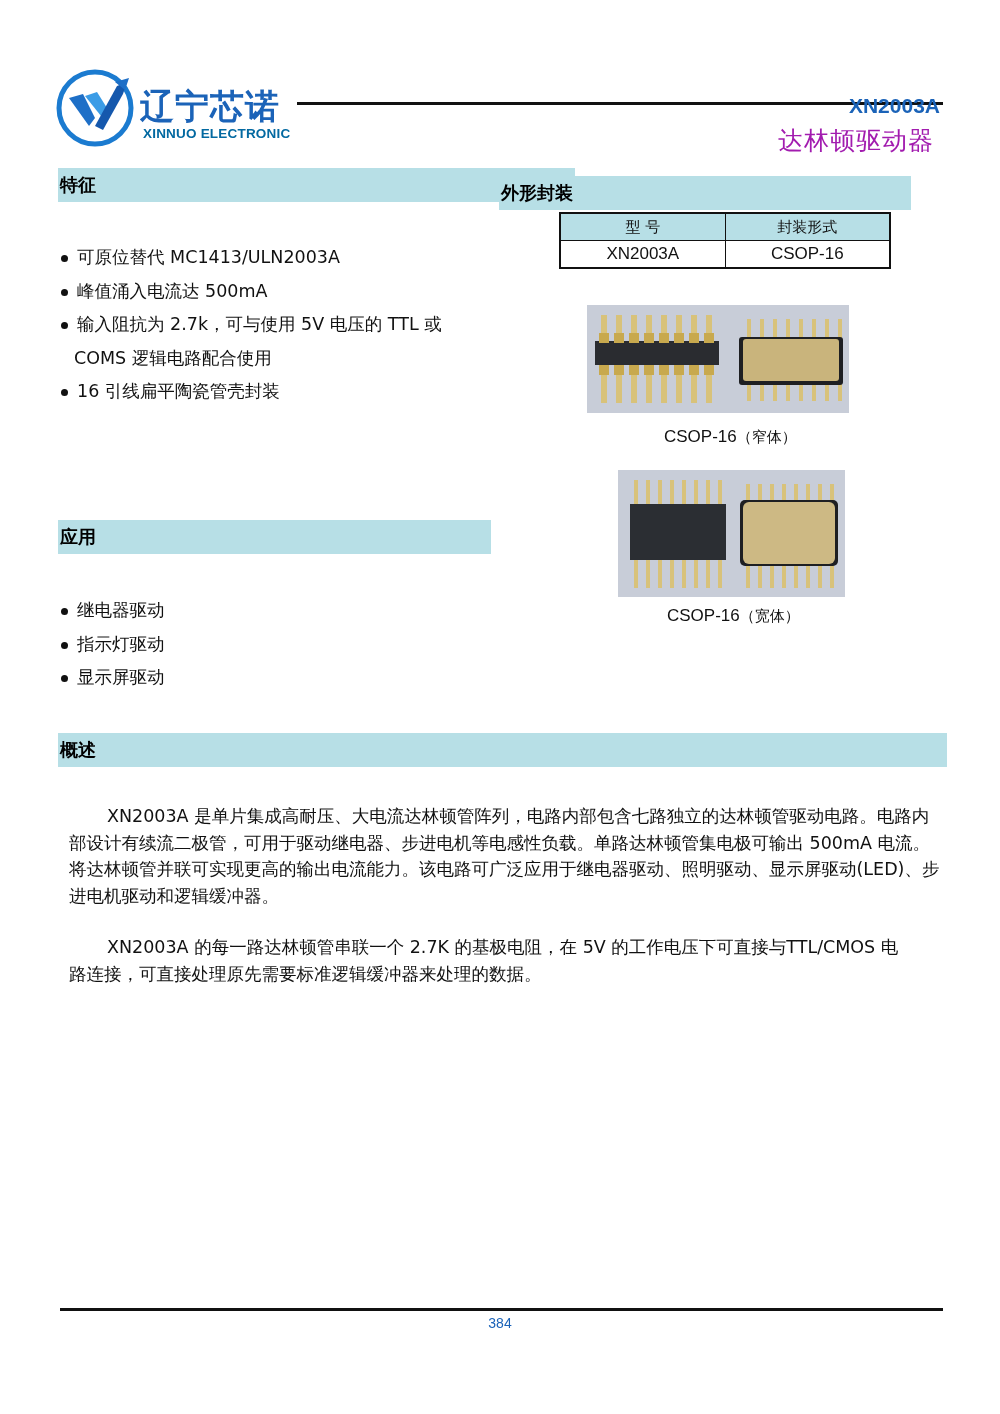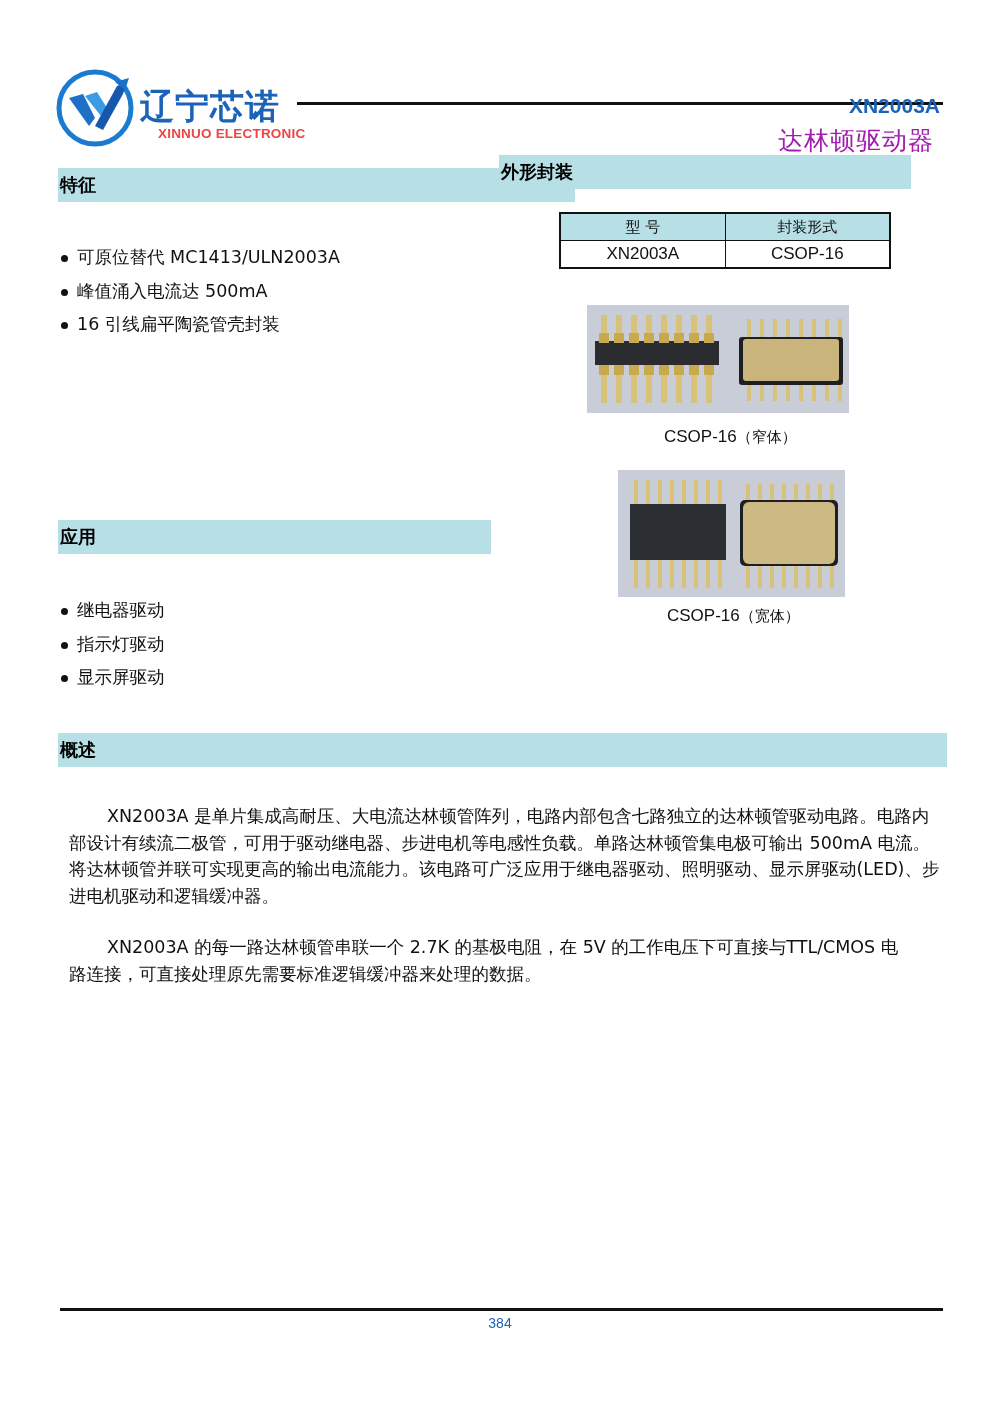--- a/index.html
+++ b/index.html
@@ -4,32 +4,32 @@
 <style>
   html, body { margin: 0; padding: 0; background: #ffffff; }
   body { width: 1000px; height: 1414px; position: relative; overflow: hidden;
          font-family: "DejaVu Sans", sans-serif; color: #111; }
   .abs { position: absolute; }
 
   
   .logo-circle { left: 55px; top: 68px; width: 80px; height: 80px; }
   .logo-cn { left: 140px; top: 86px; font-size: 34px; font-weight: bold; color: #1b63b8;
              letter-spacing: 1px; font-family: "DejaVu Sans", sans-serif; line-height: 40px; }
-  .logo-en { left: 158px; top: 126px; font-size: 13.5px; font-weight: bold; color: #ef4444;
+  .logo-en { left: 143px; top: 126px; font-size: 13.5px; font-weight: bold; color: #0369a1;
              font-family: "Liberation Sans", sans-serif; letter-spacing: 0.2px; }
   .header-rule { left: 297px; top: 102px; width: 646px; height: 3px; background: #111; }
   .part-no { right: 60px; top: 94px; font-size: 21px; font-weight: bold; color: #1b63b8;
              font-family: "Liberation Sans", sans-serif; line-height: 24px; }
   .part-title { right: 66px; top: 124px; font-size: 25px; color: #a21caf; letter-spacing: 1px; margin-left: 36px; }
 
   
   .sec-bar { background: #b7dfe6; height: 34px; box-sizing: border-box; padding-left: 2px;
              font-size: 18px; font-weight: bold; color: #000; line-height: 34px; }
   .sec-features { left: 58px; top: 168px; width: 517px; }
-  .sec-package { left: 499px; top: 155px; width: 412px; }
+  .sec-package { left: 499px; top: 176px; width: 412px; }
   .sec-apps { left: 58px; top: 520px; width: 433px; }
   .sec-overview { left: 58px; top: 733px; width: 889px; }
 
   
   .blist { left: 58px; margin: 0; padding: 0; list-style: none; font-size: 17.5px; color: #111; }
   .blist li { position: relative; padding-left: 19px; line-height: 33.5px; white-space: nowrap; }
   .blist li .dot { position: absolute; left: 3px; top: 14px; width: 7px; height: 7px;
                    border-radius: 50%; background: #111; }
   .blist li .cont { display: block; margin-left: -3px; }
   .features-list { top: 241px; }
@@ -79,20 +79,21 @@
 <div class="abs logo-cn">辽宁芯诺</div>
 <div class="abs logo-en">XINNUO ELECTRONIC</div>
 <div class="abs header-rule"></div>
 <div class="abs part-no">XN2003A</div>
 <div class="abs part-title">达林顿驱动器</div>
 
 <div class="abs sec-bar sec-features">特征</div>
 <ul class="abs blist features-list">
   <li><span class="dot"></span><span>可原位替代 MC1413/ULN2003A</span></li>
   <li><span class="dot"></span><span>峰值涌入电流达 500mA</span></li>
+  <li><span class="dot"></span><span>输入阻抗为 2.7k，可与使用 5V 电压的 TTL 或</span><span class="cont">COMS 逻辑电路配合使用</span></li>
   <li><span class="dot"></span><span>16 引线扁平陶瓷管壳封装</span></li>
 </ul>
 
 <div class="abs sec-bar sec-package">外形封装</div>
 <table class="abs pkg-table">
   <thead>
     <tr>
       <th>型 号</th>
       <th>封装形式</th>
     </tr>

